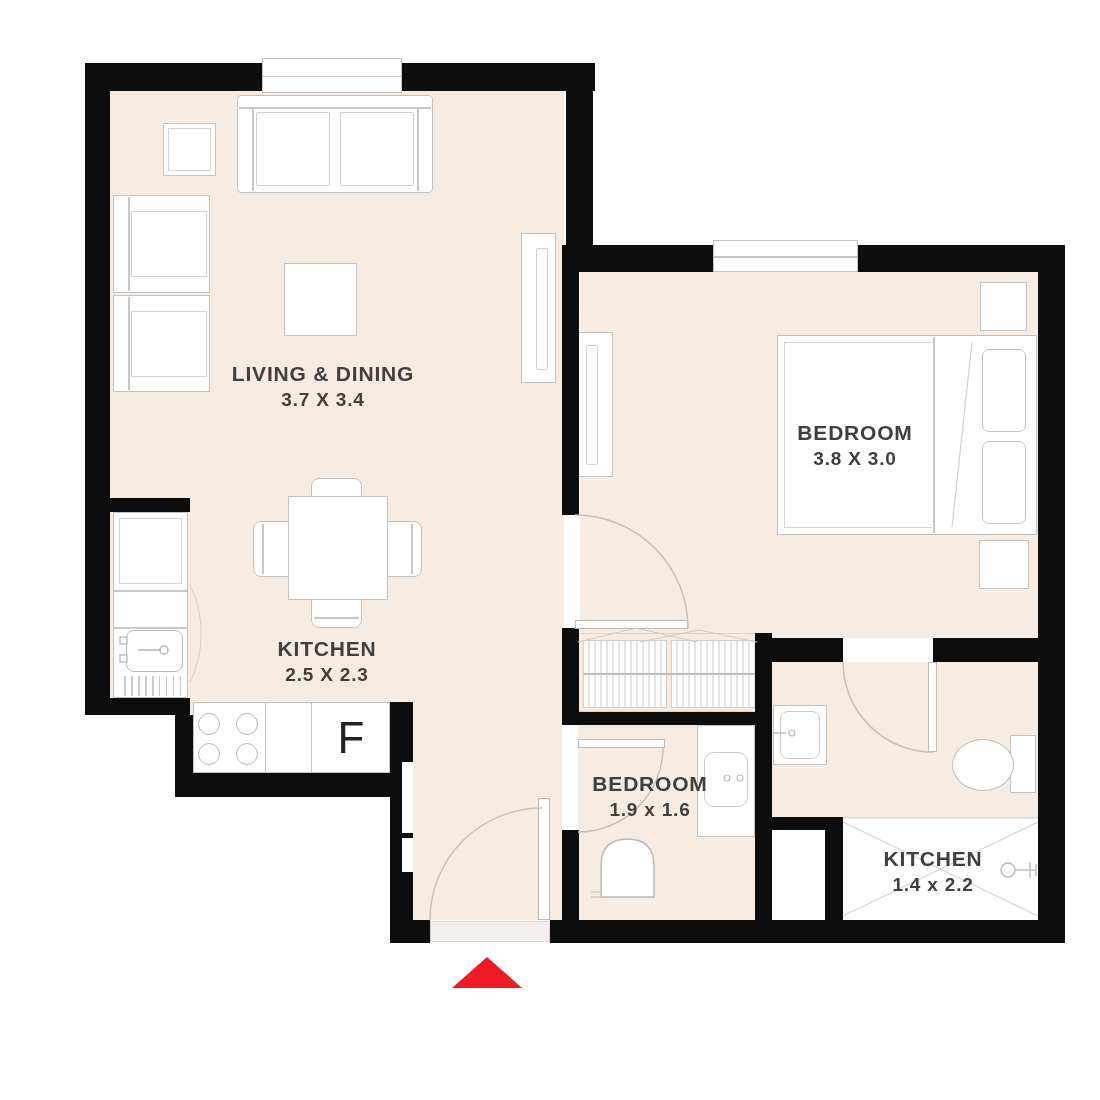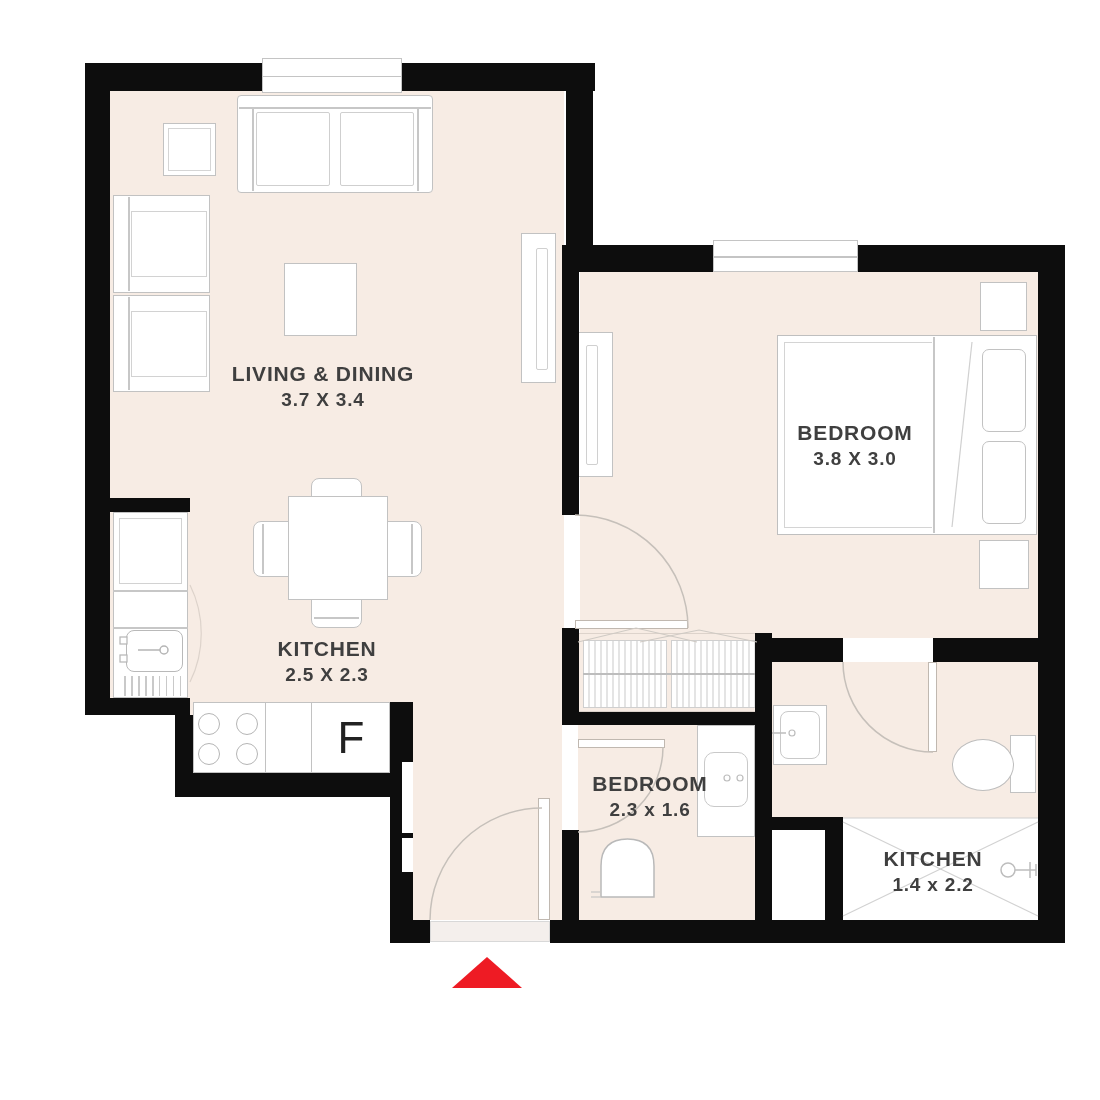--- a/index.html
+++ b/index.html
@@ -198,20 +198,20 @@
   <div class="label" style="left:855px;top:445px;">
     <div class="nm">BEDROOM</div>
     <div class="dm">3.8 X 3.0</div>
   </div>
   <div class="label" style="left:327px;top:661px;">
     <div class="nm">KITCHEN</div>
     <div class="dm">2.5 X 2.3</div>
   </div>
   <div class="label" style="left:650px;top:796px;">
     <div class="nm">BEDROOM</div>
-    <div class="dm">2.3 x 1.6</div>
+    <div class="dm">1.9 x 1.6</div>
   </div>
   <div class="label" style="left:933px;top:871px;">
     <div class="nm">KITCHEN</div>
     <div class="dm">1.4 x 2.2</div>
   </div>
 
 </div>
 
 </body></html>

